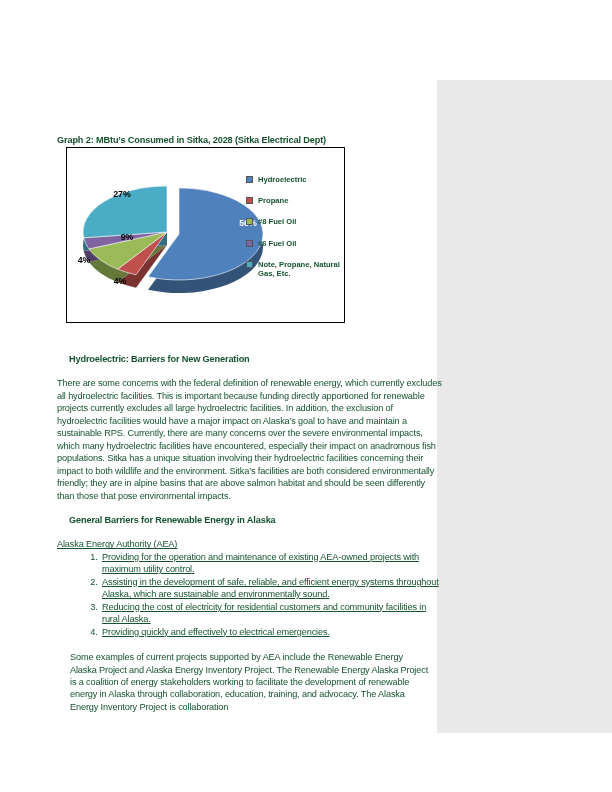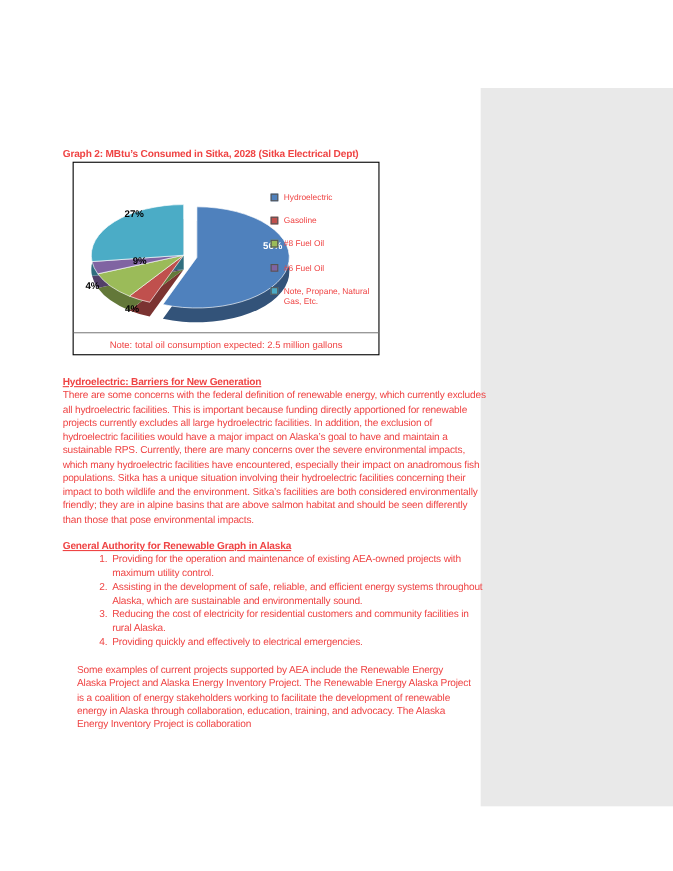--- a/index.html
+++ b/index.html
@@ -1,58 +1,58 @@
 <!DOCTYPE html>
 <html><head>
 <meta charset="utf-8">
 <style>
   * { box-sizing: border-box; }
   html, body { margin: 0; padding: 0; background: #ffffff; }
   .page {
     position: relative; width: 612px; height: 792px;
     background: #ffffff; overflow: hidden;
-    font-family: "Liberation Sans", sans-serif; color: #ef4444;
+    font-family: "Liberation Sans", sans-serif; color: #14532d;
   }
   .gray-panel {
     position: absolute; left: 437px; top: 80px; width: 175px; height: 653px;
     background: #e9e9e9;
   }
   .graph-title {
     position: absolute; left: 57px; top: 135px;
     font-size: 9.2px; font-weight: bold; letter-spacing: -0.15px;
   }
   .chart-box {
     position: absolute; left: 66px; top: 147px; width: 279px; height: 176px;
     border: 1px solid #000; background: #fff;
   }
   .pie-svg { position: absolute; left: 0; top: 0; }
   .chart-legend { position: absolute; top: 27px; right: 2px; width: 96px; }
   .legend-item {
     display: flex; align-items: flex-start; gap: 5px;
-    margin-bottom: 12px; font-size: 7.6px; line-height: 9.2px; font-weight: normal;
+    margin-bottom: 12px; font-size: 7.6px; line-height: 9.2px; font-weight: bold;
   }
   .legend-swatch { width: 7px; height: 7px; flex: 0 0 7px; margin-top: 1px; border: 0.5px solid #555; }
   .chart-note {
     position: absolute; left: 0; right: 0; bottom: 0; height: 20px;
     border-top: 1px solid #808080;
     display: flex; align-items: center; justify-content: center;
     font-size: 8.6px;
   }
   .doc-body {
     position: absolute; left: 57px; top: 341px; width: 385px;
     font-size: 9.2px; line-height: 12.45px; letter-spacing: -0.15px;
   }
   .doc-body h2 {
-    font-size: inherit; font-weight: bold; text-decoration: underline; margin: 0;
+    font-size: inherit; font-weight: bold; margin: 12px;
   }
   .subheading { text-decoration: underline; }
   .doc-body p { margin: 0 0 12px 0; }
   .doc-body p.closing { margin: 13px; }
   .doc-body ol { margin: 0 0 11px 0; padding-left: 43px; }
-  .doc-body li { margin: 0; padding-left: 2px; }
+  .doc-body li { margin: 0; padding-left: 2px; text-decoration: underline; }
 </style>
 </head>
 <body>
 
 <div class="page">
 
   <div class="gray-panel"></div>
 
   <div class="graph-title">Graph 2: MBtu’s Consumed in Sitka, 2028 (Sitka Electrical Dept)</div>
 
@@ -74,43 +74,43 @@
         <text x="17" y="115" fill="#000000" text-anchor="middle" font-size="8.8" font-weight="bold" font-family="Liberation Sans, sans-serif">4%</text>
         <text x="55" y="49" fill="#000000" text-anchor="middle" font-size="8.8" font-weight="bold" font-family="Liberation Sans, sans-serif">27%</text>
       </svg>
     <div class="chart-legend">
         <div class="legend-item">
           <span class="legend-swatch" style="background: rgb(79, 129, 189);"></span>
           <span class="legend-label">Hydroelectric</span>
         </div>
         <div class="legend-item">
           <span class="legend-swatch" style="background: rgb(192, 80, 77);"></span>
-          <span class="legend-label">Gasoline</span>
+          <span class="legend-label">Propane</span>
         </div>
         <div class="legend-item">
           <span class="legend-swatch" style="background: rgb(155, 187, 89);"></span>
           <span class="legend-label">#8 Fuel Oil</span>
         </div>
         <div class="legend-item">
           <span class="legend-swatch" style="background: rgb(128, 100, 162);"></span>
           <span class="legend-label">#6 Fuel Oil</span>
         </div>
         <div class="legend-item">
           <span class="legend-swatch" style="background: rgb(75, 172, 198);"></span>
           <span class="legend-label">Note, Propane, Natural Gas, Etc.</span>
         </div>
       </div>
-    <div class="chart-note">Note: total oil consumption expected:  2.5 million gallons</div>
   </div>
 
   <div class="doc-body">
     <h2>Hydroelectric: Barriers for New Generation</h2>
     <p>There are some concerns with the federal definition of renewable energy, which currently excludes all hydroelectric facilities.   This is important because funding directly apportioned for renewable projects currently excludes all large hydroelectric facilities.  In addition, the exclusion of hydroelectric facilities would have a major impact on Alaska’s goal to have and maintain a sustainable RPS.  Currently, there are many concerns over the severe environmental impacts, which many hydroelectric facilities have encountered, especially their impact on anadromous fish populations.  Sitka has a unique situation involving their hydroelectric facilities concerning their impact to both wildlife and the environment.  Sitka’s facilities are both considered environmentally friendly; they are in alpine basins that are above salmon habitat and should be seen differently than those that pose environmental impacts.</p>
 
-    <h2>General Authority for Renewable Graph in Alaska</h2>
+    <h2>General Barriers for Renewable Energy in Alaska</h2>
+    <div class="subheading">Alaska Energy Authority (AEA)</div>
 
     <ol>
       <li>Providing for the operation and maintenance of existing AEA-owned projects with maximum utility control.</li>
       <li>Assisting in the development of safe, reliable, and efficient energy systems throughout Alaska, which are sustainable and environmentally sound.</li>
       <li>Reducing the cost of electricity for residential customers and community facilities in rural Alaska.</li>
       <li>Providing quickly and effectively to electrical emergencies.</li>
     </ol>
 
     <p class="closing">Some examples of current projects supported by AEA include the Renewable Energy Alaska Project and Alaska Energy Inventory Project.  The Renewable Energy Alaska Project is a coalition of energy stakeholders working to facilitate the development of renewable energy in Alaska through collaboration, education, training, and advocacy.  The Alaska Energy Inventory Project is collaboration</p>
   </div>

